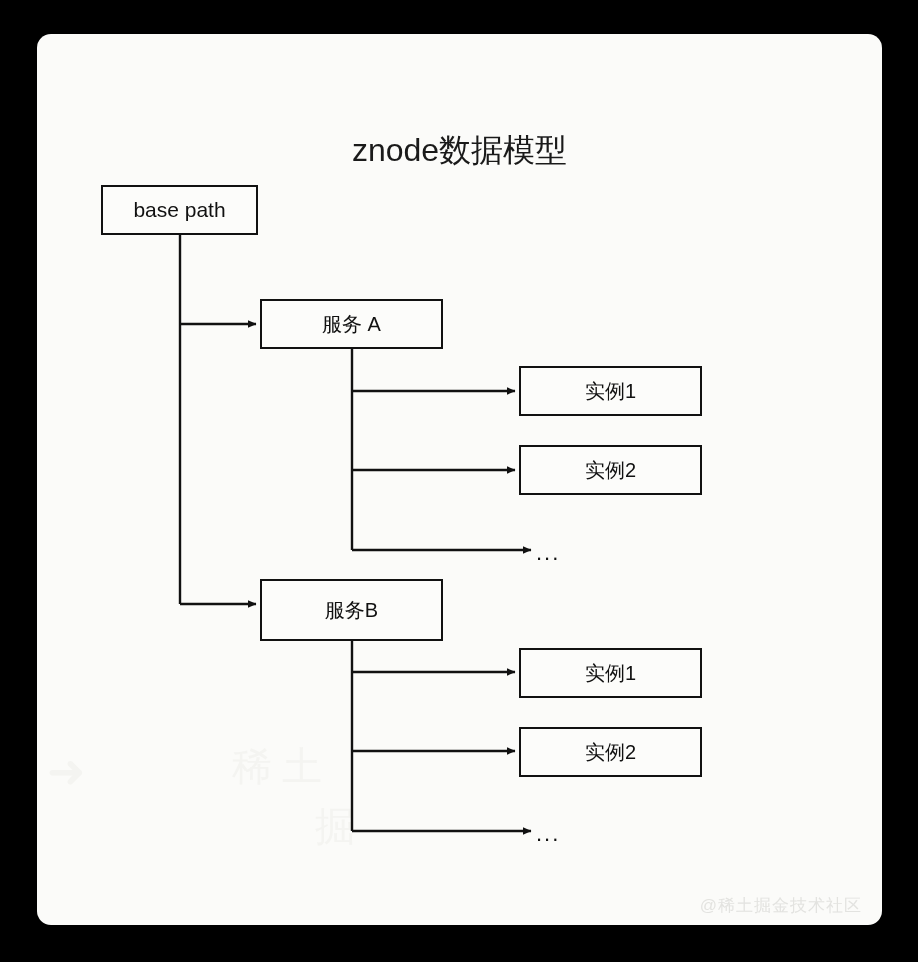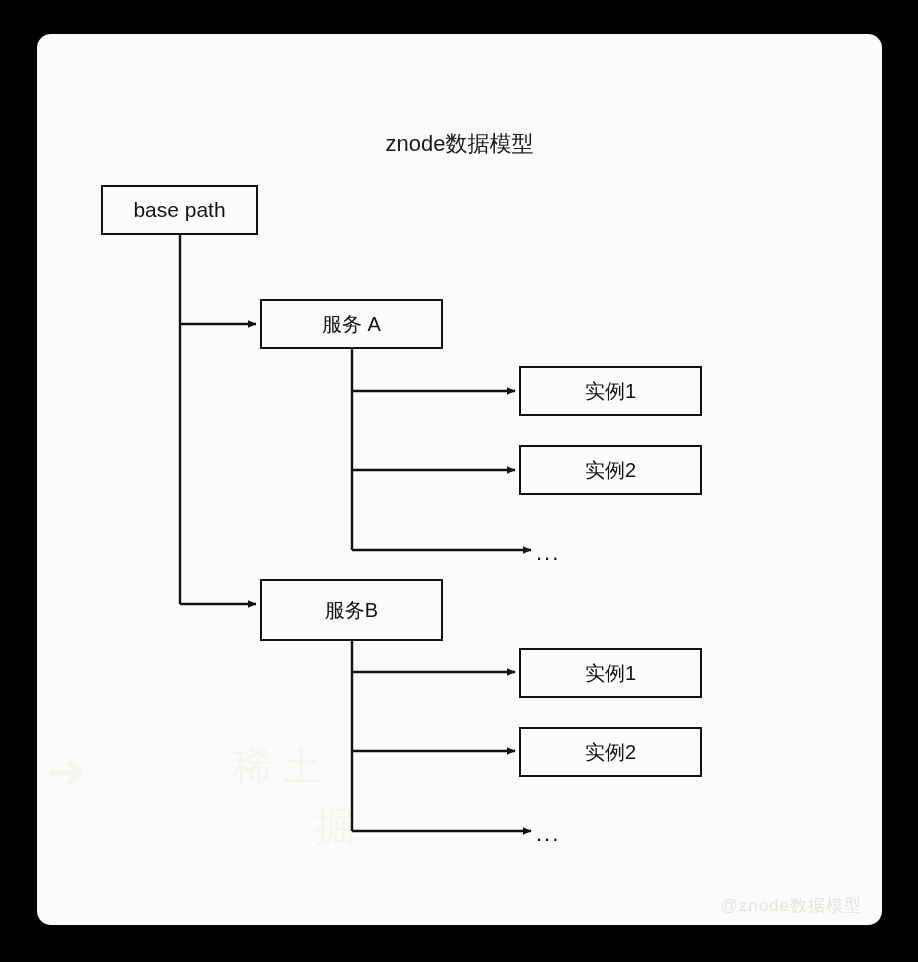--- a/index.html
+++ b/index.html
@@ -41,21 +41,21 @@
   .ghost.g1 { left: 10px;  top: 710px; }
   .ghost.g2 { left: 195px; top: 705px; font-size: 40px; }
   .ghost.g3 { left: 278px; top: 765px; font-size: 40px; }
 
   #title {
     position: absolute;
     left: 0;
     top: 95px;
     width: 845px;
     text-align: center;
-    font-size: 22px;
+    font-size: 32px;
     color: #1a1a1a;
     letter-spacing: 0px;
   }
   
   #wires {
     position: absolute;
     left: 0;
     top: 0;
     width: 845px;
     height: 891px;
@@ -151,15 +151,15 @@
     <div class="nodebox" style="left:482px; top:614px; width:183px; height:50px;">
       <span>实例1</span>
     </div>
 
     <div class="nodebox" style="left:482px; top:693px; width:183px; height:50px;">
       <span>实例2</span>
     </div>
 
     <span class="ellipsis" style="left:499px; top:789px;">...</span>
 
-    <div id="watermark">@znode数据模型</div>
+    <div id="watermark">@稀土掘金技术社区</div>
   </div>
 </div>
 
 </body></html>

